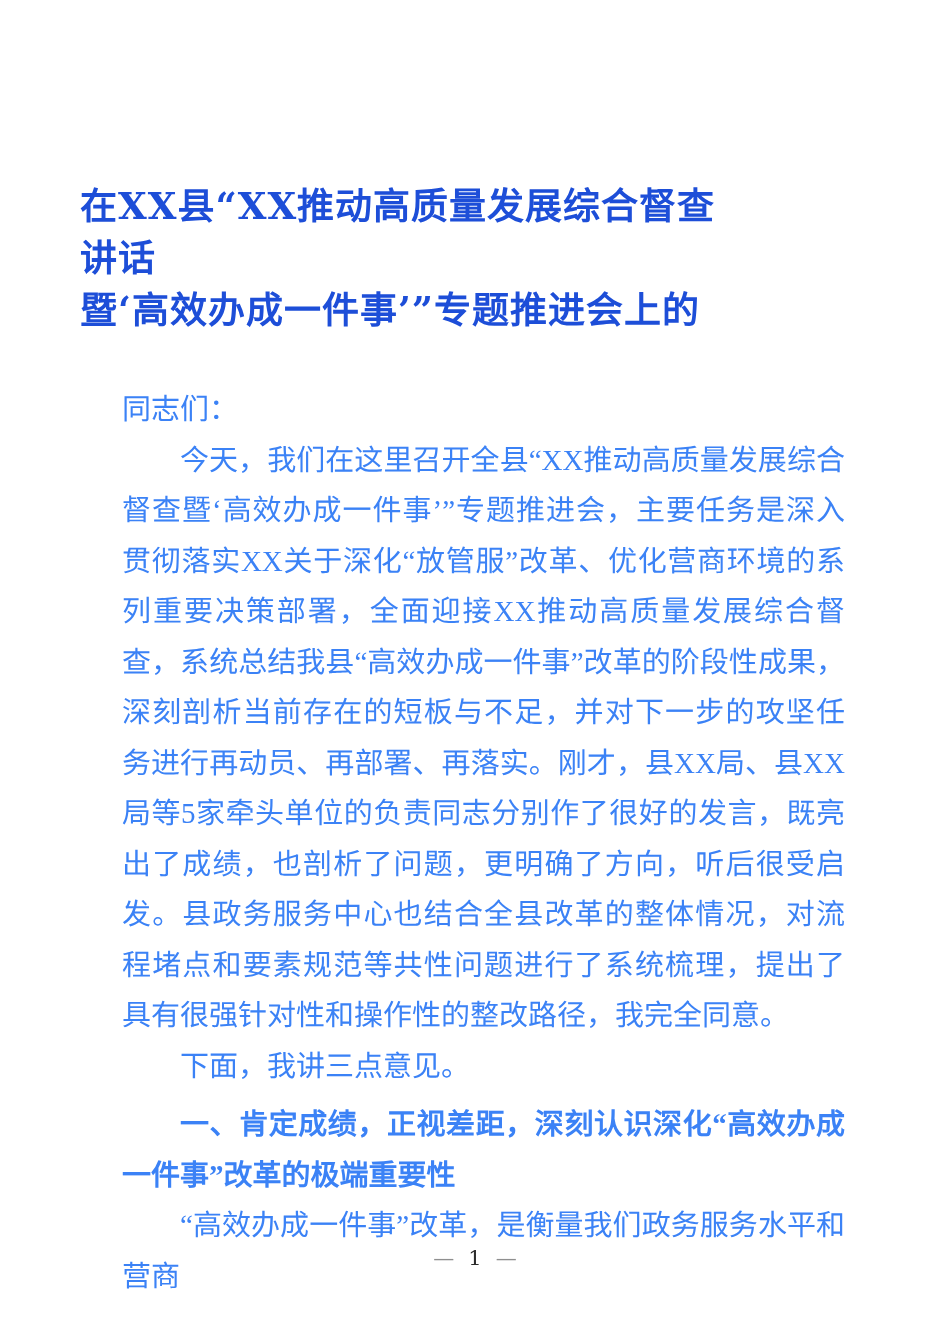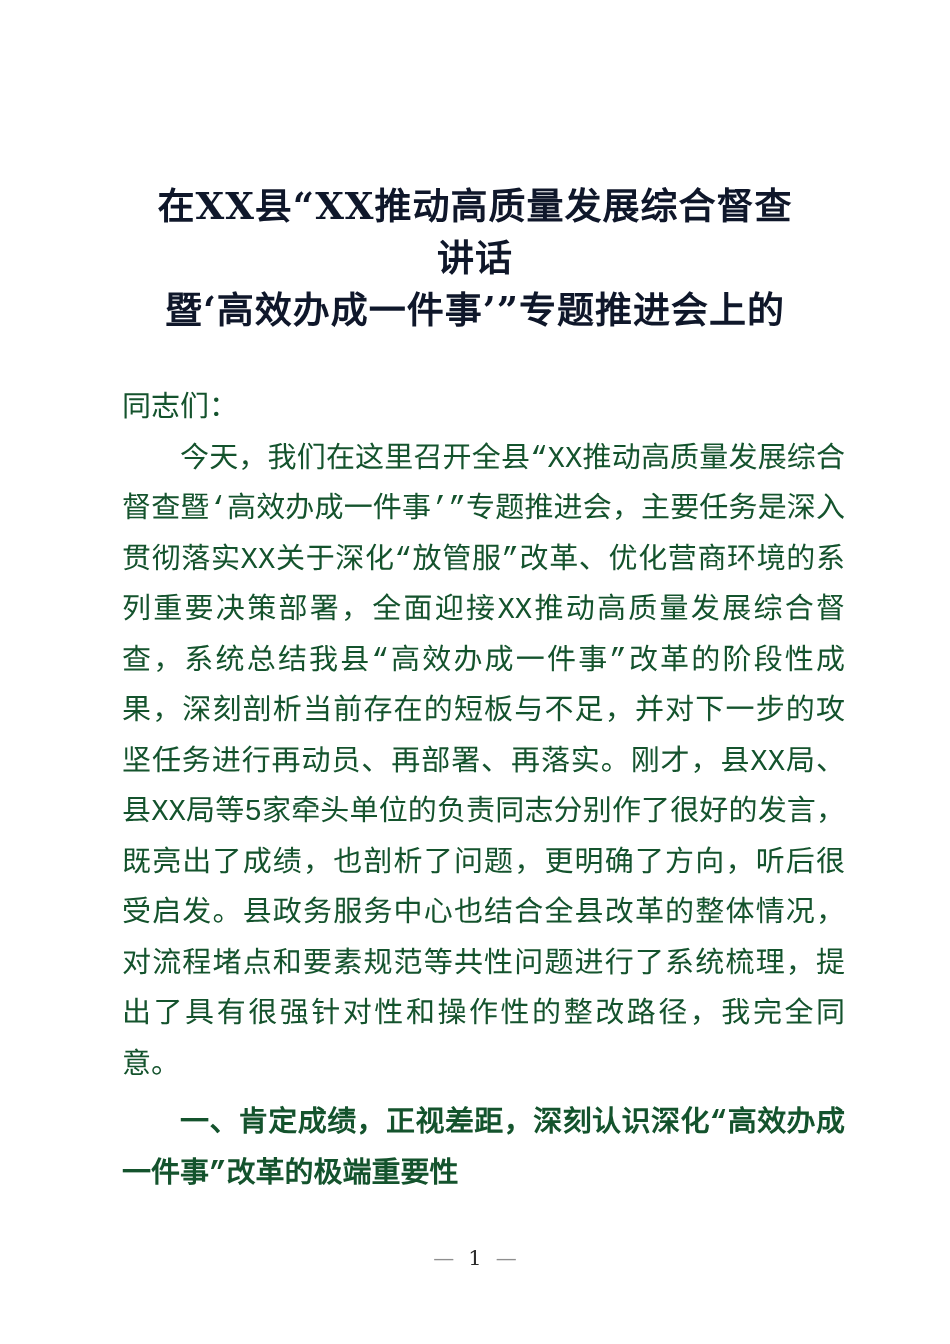--- a/index.html
+++ b/index.html
@@ -10,35 +10,35 @@
   .page {
     position: relative;
     width: 950px;
     height: 1344px;
     background: #ffffff;
     overflow: hidden;
     color: #000000;
   }
   .doc-title {
     margin: 180px 80px 0 80px;
-    text-align: center;
+    text-align: left;
     font-family: "DejaVu Serif", "Liberation Serif", serif;
     font-weight: bold;
     font-size: 37px;
     line-height: 52px;
     letter-spacing: 1px;
-    color: #0f172a;
+    color: #1d4ed8;
   }
   .doc-body {
     margin: 48px 105px 0 122px; 
-    font-family: Liberation Mono, monospace;
+    font-family: Liberation Serif, serif;
     font-size: 29px;
     line-height: 50.5px;
     text-align: justify;
-    color: #14532d;
+    color: #3b82f6;
   }
   .doc-body p {
     margin: 0;
     padding: 0;
   }
   .doc-body p.first-line-indent {
     text-indent: 2em;
   }
   .doc-body p.heading {
     font-weight: bold;
@@ -70,20 +70,22 @@
 
   <h1 class="doc-title" id="doc-title">
       <div>在XX县“XX推动高质量发展综合督查</div>
       <div>讲话</div>
       <div>暨‘高效办成一件事’”专题推进会上的</div>
     </h1>
 
   <div class="doc-body" id="doc-body">
       <p>同志们：</p>
       <p class="first-line-indent">今天，我们在这里召开全县“XX推动高质量发展综合督查暨‘高效办成一件事’”专题推进会，主要任务是深入贯彻落实XX关于深化“放管服”改革、优化营商环境的系列重要决策部署，全面迎接XX推动高质量发展综合督查，系统总结我县“高效办成一件事”改革的阶段性成果，深刻剖析当前存在的短板与不足，并对下一步的攻坚任务进行再动员、再部署、再落实。刚才，县XX局、县XX局等5家牵头单位的负责同志分别作了很好的发言，既亮出了成绩，也剖析了问题，更明确了方向，听后很受启发。县政务服务中心也结合全县改革的整体情况，对流程堵点和要素规范等共性问题进行了系统梳理，提出了具有很强针对性和操作性的整改路径，我完全同意。</p>
+      <p class="first-line-indent">下面，我讲三点意见。</p>
       <p class="first-line-indent heading">一、肯定成绩，正视差距，深刻认识深化“高效办成一件事”改革的极端重要性</p>
+      <p class="first-line-indent">“高效办成一件事”改革，是衡量我们政务服务水平和营商</p>
     </div>
 
   <div class="page-footer">
     <span class="dash">—</span><span class="pagenum">1</span><span class="dash">—</span>
   </div>
 
 </div>
 
 </body></html>

